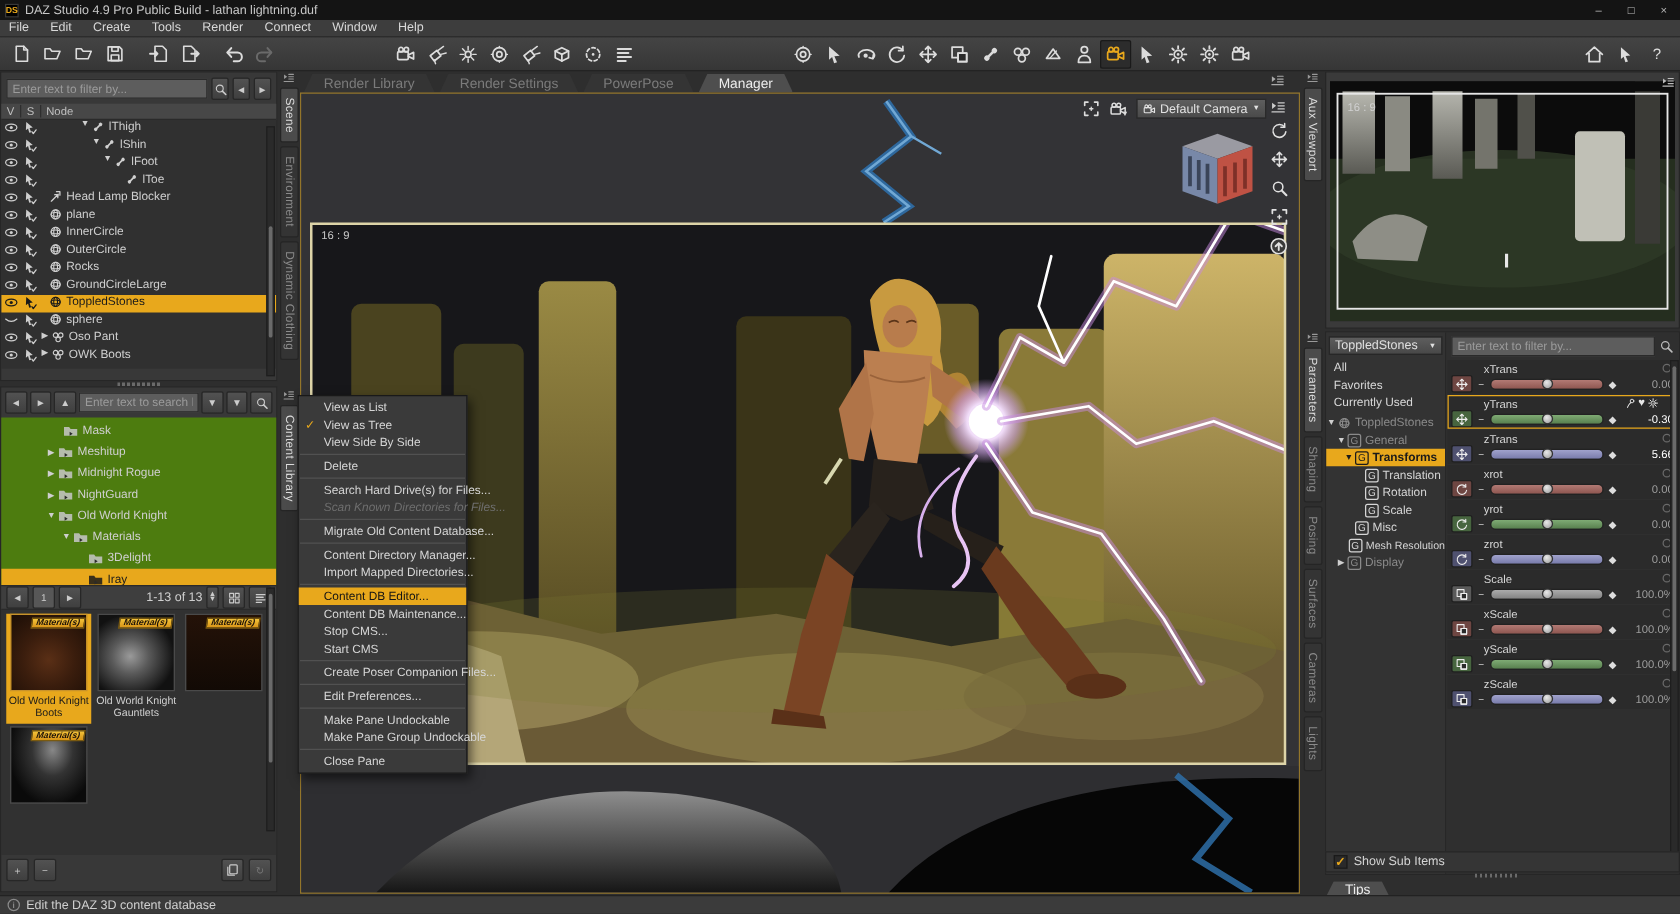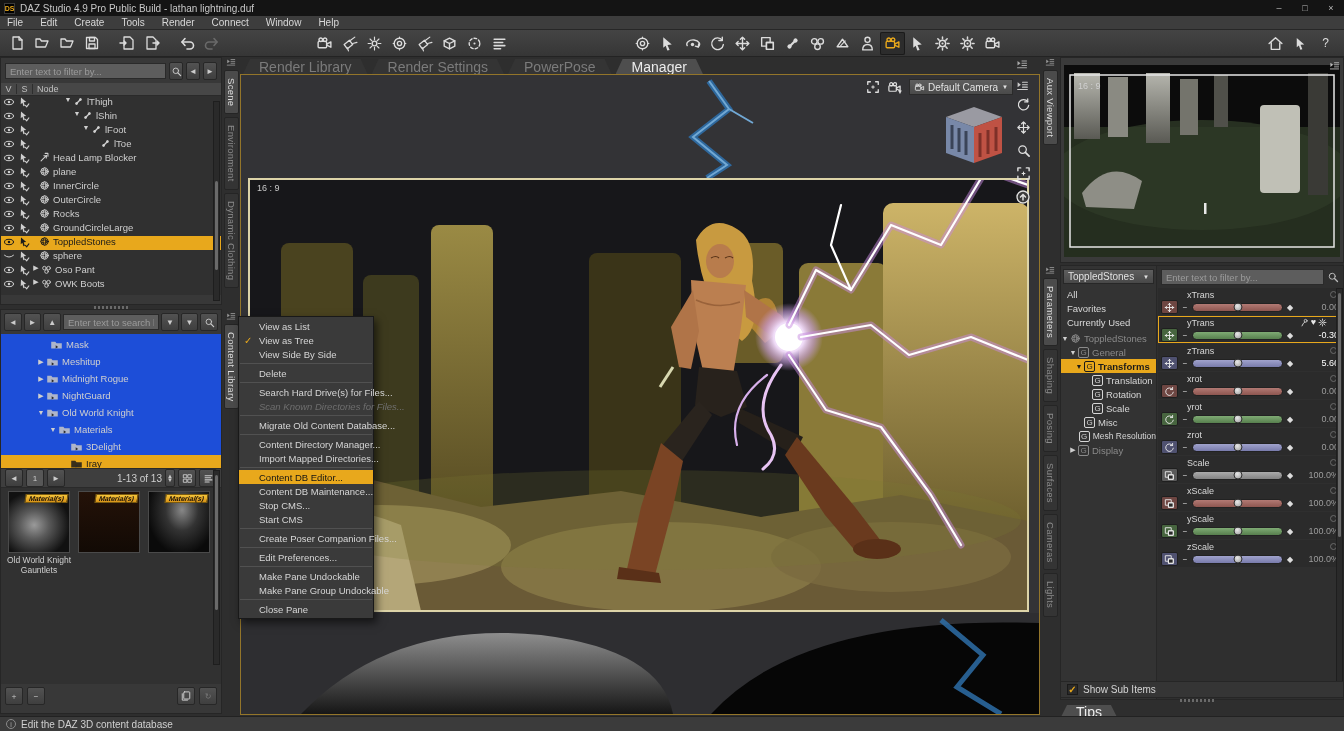--- a/index.html
+++ b/index.html
@@ -23,21 +23,21 @@
   .pane{background:#3c3c3c;border:1px solid #262626}
   .input{background:#5d5d5d;border:1px solid #2a2a2a;color:#ddd;font-family:inherit;font-size:9.5px;height:16px;padding:0 4px;width:100%}
   .input::placeholder{color:#9b9b9b}
   .sqbtn{width:18px;height:18px;background:linear-gradient(#525252,#3f3f3f);border:1px solid #272727;color:#ccc;display:flex;align-items:center;justify-content:center;font-size:8px;border-radius:2px}
   
   .vstrip{width:18px;display:flex;flex-direction:column;gap:3px;align-items:center}
   .vtab{writing-mode:vertical-rl;background:#343434;color:#8b8b8b;border:1px solid #252525;border-radius:2px;padding:7px 1px;font-size:9.5px;letter-spacing:.3px;display:flex;align-items:center}
   .vtab.active{background:#4b4b4b;color:#dedede}
   
   .htabs{display:flex;gap:4px;align-items:flex-end;height:17px}
-  .htab{height:15px;padding:0 16px;display:flex;align-items:center;background:#343434;color:#7b7b7b;clip-path:polygon(7px 0,calc(100% - 7px) 0,100% 100%,0 100%);font-size:14px;white-space:nowrap}
+  .htab{height:15px;padding:0 16px;display:flex;align-items:center;background:#343434;color:#7b7b7b;clip-path:polygon(7px 0,calc(100% - 7px) 0,100% 100%,0 100%);font-size:11px;white-space:nowrap}
   .htab.active{background:#4e4e4e;color:#ececec}
   
   .tree-header{height:13px;background:#474747;border-bottom:1px solid #2a2a2a;display:flex;align-items:center;color:#c0c0c0;font-size:9px}
   .srow{height:14px;display:flex;align-items:flex-start;color:#cfcfcf;font-size:9.5px;white-space:nowrap}
   .srow .colv{width:15px;display:flex;justify-content:center;color:#cfcfcf}
   .srow .cols{width:16px;display:flex;justify-content:center;color:#cfcfcf}
   .srow.sel{background:#e8a81c;color:#1a1a1a}
   .srow.sel .colv,.srow.sel .cols,.srow.sel .arr,.srow.sel .tico{color:#1a1a1a}
   .arr{width:8px;font-size:7px;color:#cfcfcf;display:inline-block;text-align:center}
   .tico{color:#d0d0d0;margin:0 3px 0 1px;flex:none}
@@ -753,21 +753,21 @@
     <span class="sqbtn">▲</span>
     <input class="input" style="width: 96px;" placeholder="Enter text to search by...">
     <span class="sqbtn">▼</span>
     <span class="sqbtn">▼</span>
     <span class="sqbtn">
         <svg class="ic" width="11" height="11">
           <use href="#i-search"></use>
         </svg>
       </span>
   </div>
-  <div style="background:#1d4ed8;height:134px;overflow:hidden;padding-top:2px">
+  <div style="background:#4d7c0f;height:134px;overflow:hidden;padding-top:2px">
     <div class="crow">
         <span style="width:48px"></span>
         <span class="tico" style="color:#c8c8c8">
           <svg class="ic" width="13" height="13">
             <use href="#i-folder"></use>
           </svg>
         </span>
         <span>Mask</span>
       </div>
     <div class="crow">
@@ -850,20 +850,26 @@
           <use href="#i-grid"></use>
         </svg>
       </span>
     <span class="sqbtn">
         <svg class="ic" width="11" height="11">
           <use href="#i-list"></use>
         </svg>
       </span>
   </div>
   <div style="background:#313131;height:196px;overflow:hidden;display:flex;flex-wrap:wrap;gap:2px;padding:3px 0 0 4px;align-content:flex-start">
+    <div class="thumb-cell sel">
+      <div class="thumb-img" style="background:radial-gradient(circle at 50% 60%,#5a2f16 0%,#3a1d0d 45%,#1a0d06 100%)">
+          <span class="badge">Material(s)</span>
+        </div>
+      <div class="thumb-label">Old World Knight Boots</div>
+    </div>
     <div class="thumb-cell">
       <div class="thumb-img" style="background:radial-gradient(ellipse at 42% 55%,#9a9a9a 0%,#5a5a5a 30%,#111 72%)">
           <span class="badge">Material(s)</span>
         </div>
       <div class="thumb-label">Old World Knight Gauntlets</div>
     </div>
     <div class="thumb-cell">
       <div class="thumb-img" style="background:linear-gradient(#241208,#120a05)">
           <span class="badge">Material(s)</span>
         </div>

